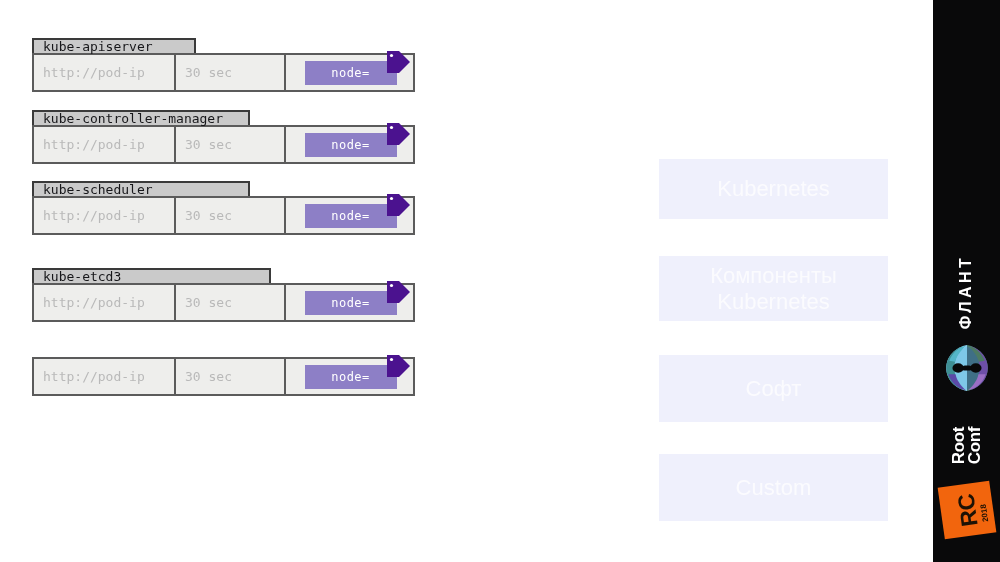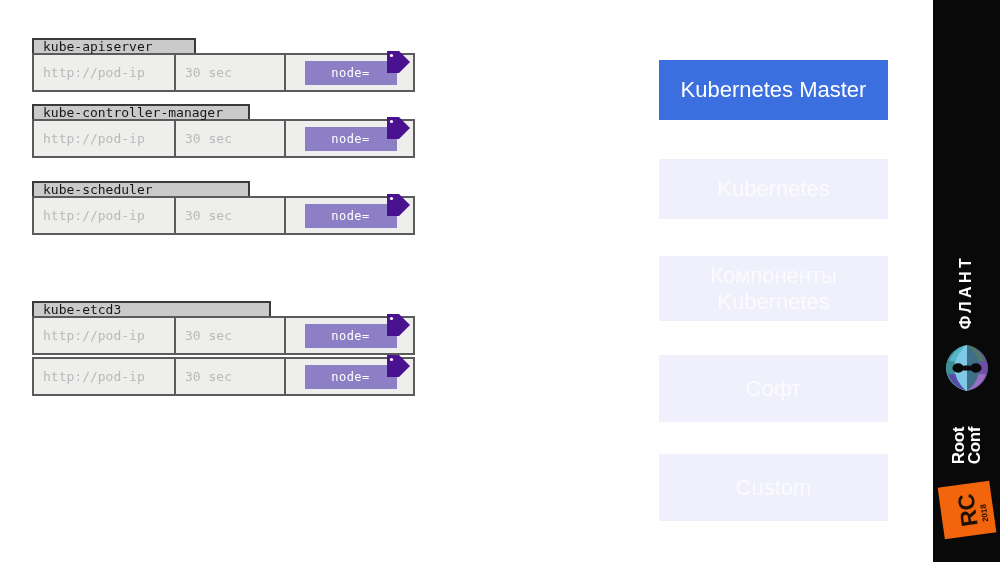--- a/index.html
+++ b/index.html
@@ -254,21 +254,21 @@
           <div class="node-tag">
             <span class="node-tag-label">node=</span>
             <svg class="tag-glyph" viewBox="0 0 26 26">
               <path d="M2 2 L14 2 L25 13 L14 24 L2 24 L2 2 Z" fill="#4b128f"></path>
               <circle cx="6.5" cy="6.5" r="1.6" fill="#ffffff"></circle>
             </svg>
           </div>
         </div>
       </div>
     </div>
-    <div class="probe-card" style="top: 104px;">
+    <div class="probe-card" style="top: 110px;">
       <div class="card-tab" style="width: 218px;">kube-controller-manager</div>
       <div class="card-body">
         <div class="cell cell-url">http://pod-ip</div>
         <div class="cell cell-interval">30 sec</div>
         <div class="cell cell-node">
           <div class="node-tag">
             <span class="node-tag-label">node=</span>
             <svg class="tag-glyph" viewBox="0 0 26 26">
               <path d="M2 2 L14 2 L25 13 L14 24 L2 24 L2 2 Z" fill="#4b128f"></path>
               <circle cx="6.5" cy="6.5" r="1.6" fill="#ffffff"></circle>
@@ -286,21 +286,21 @@
           <div class="node-tag">
             <span class="node-tag-label">node=</span>
             <svg class="tag-glyph" viewBox="0 0 26 26">
               <path d="M2 2 L14 2 L25 13 L14 24 L2 24 L2 2 Z" fill="#4b128f"></path>
               <circle cx="6.5" cy="6.5" r="1.6" fill="#ffffff"></circle>
             </svg>
           </div>
         </div>
       </div>
     </div>
-    <div class="probe-card" style="top: 301px;">
+    <div class="probe-card" style="top: 268px;">
       <div class="card-tab" style="width: 239px;">kube-etcd3</div>
       <div class="card-body">
         <div class="cell cell-url">http://pod-ip</div>
         <div class="cell cell-interval">30 sec</div>
         <div class="cell cell-node">
           <div class="node-tag">
             <span class="node-tag-label">node=</span>
             <svg class="tag-glyph" viewBox="0 0 26 26">
               <path d="M2 2 L14 2 L25 13 L14 24 L2 24 L2 2 Z" fill="#4b128f"></path>
               <circle cx="6.5" cy="6.5" r="1.6" fill="#ffffff"></circle>
@@ -320,21 +320,20 @@
               <path d="M2 2 L14 2 L25 13 L14 24 L2 24 L2 2 Z" fill="#4b128f"></path>
               <circle cx="6.5" cy="6.5" r="1.6" fill="#ffffff"></circle>
             </svg>
           </div>
         </div>
       </div>
     </div>
   </div>
 
 <div id="agenda">
-    <div class="agenda-item active" style="top: 60px; height: 60px;">Kubernetes Master</div>
     <div class="agenda-item inactive" style="top: 159px; height: 60px;">Kubernetes</div>
     <div class="agenda-item inactive" style="top: 256px; height: 65px;">Компоненты Kubernetes</div>
     <div class="agenda-item inactive" style="top: 355px; height: 67px;">Софт</div>
     <div class="agenda-item inactive" style="top: 454px; height: 67px;">Custom</div>
   </div>
 
 <div id="brandbar">
 
   <div id="brand-flant">
     <span>ФЛАНТ</span>

